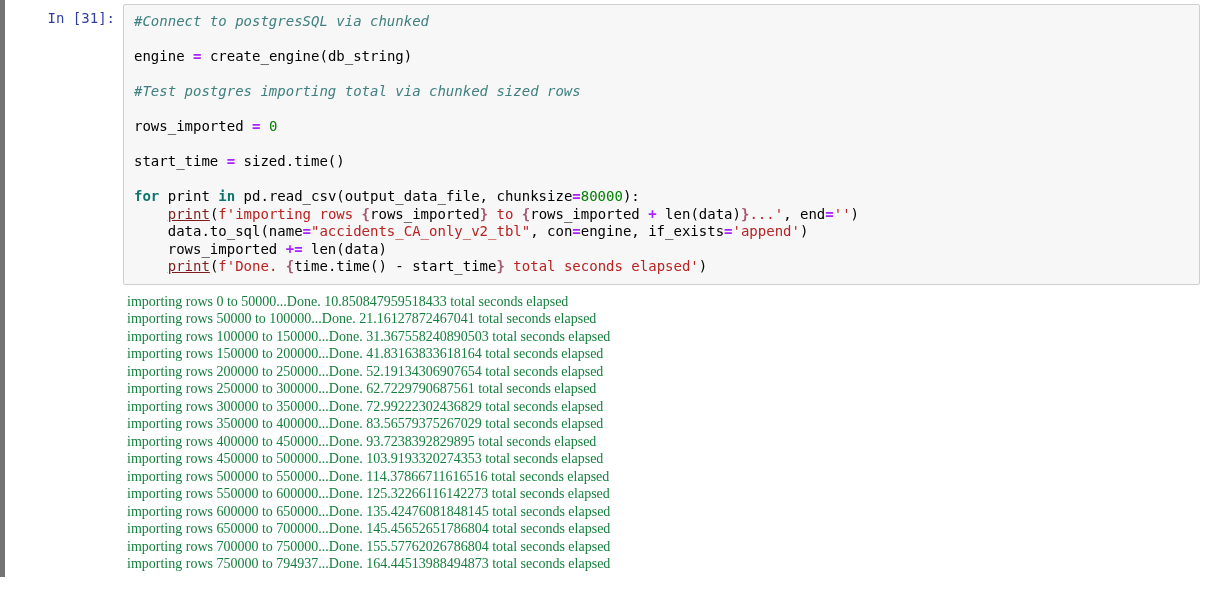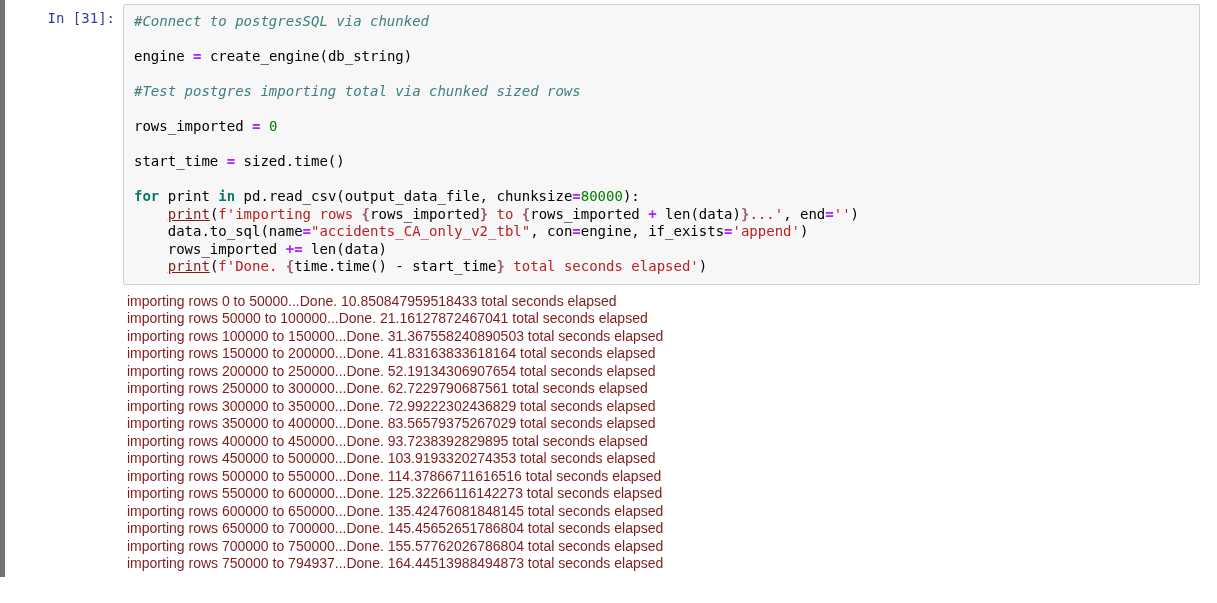--- a/index.html
+++ b/index.html
@@ -39,25 +39,25 @@
     font-family: "DejaVu Sans Mono", Menlo, Consolas, monospace;
     font-size: 14px;
     line-height: 1.25;
     white-space: pre;
     color: #000;
   }
   .output-area {
     padding: 8px 0 0 4px;
   }
   .output {
-    font-family: Liberation Sans, sans-serif;
+    font-family: Liberation Serif, serif;
     font-size: 14px;
     line-height: 1.25;
     white-space: pre;
-    color: #7f1d1d;
+    color: #15803d;
   }
   .c-comment { color: #408080; font-style: italic; }
   .c-op { color: #AA22FF; font-weight: bold; }
   .c-num { color: #008000; }
   .c-kw { color: #0f766e; font-weight: bold; }
   .c-builtin { color: #7f1d1d; text-decoration: underline; }
   .c-str { color: #BA2121; }
   .c-fstr { color: #BA2121; }
   .c-interp { color: #A45A77; font-weight: bold; }
 </style>

